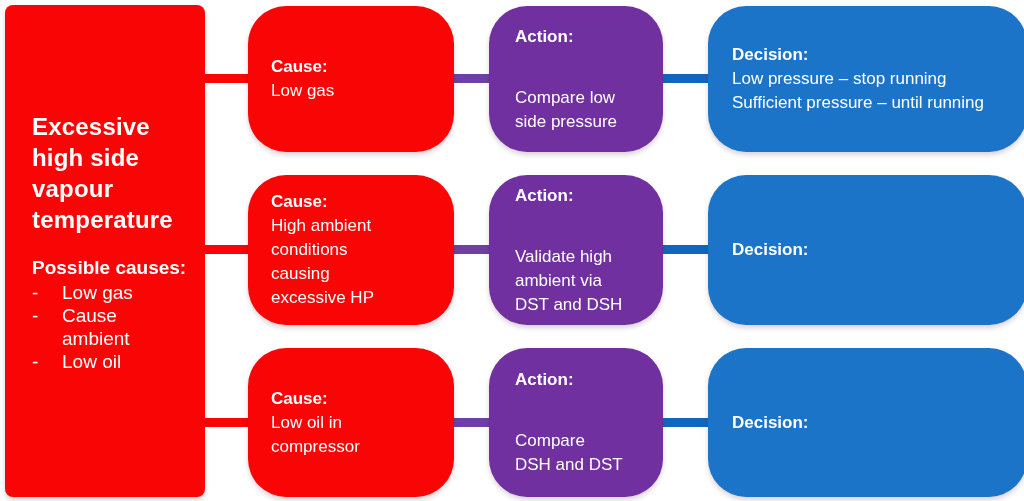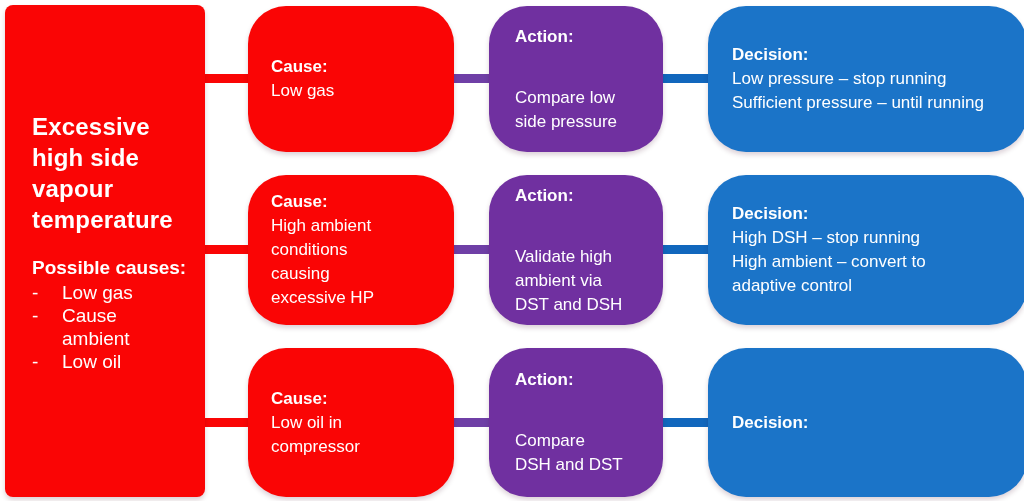--- a/index.html
+++ b/index.html
@@ -139,23 +139,20 @@
 excessive HP</span>
   </div>
   <div class="box col-action row-1">
     <span class="lbl">Action:</span>
     <span class="txt">Validate high
 ambient via
 DST and DSH</span>
   </div>
   <div class="box col-decision row-1">
     <span class="lbl">Decision:</span>
-    <span class="txt">High DSH – stop running
-High ambient – convert to
-adaptive control</span>
   </div>
 
   <div class="box col-cause row-2">
     <span class="lbl">Cause:</span>
     <span class="txt">Low oil in
 compressor</span>
   </div>
   <div class="box col-action row-2">
     <span class="lbl">Action:</span>
     <span class="txt">Compare

